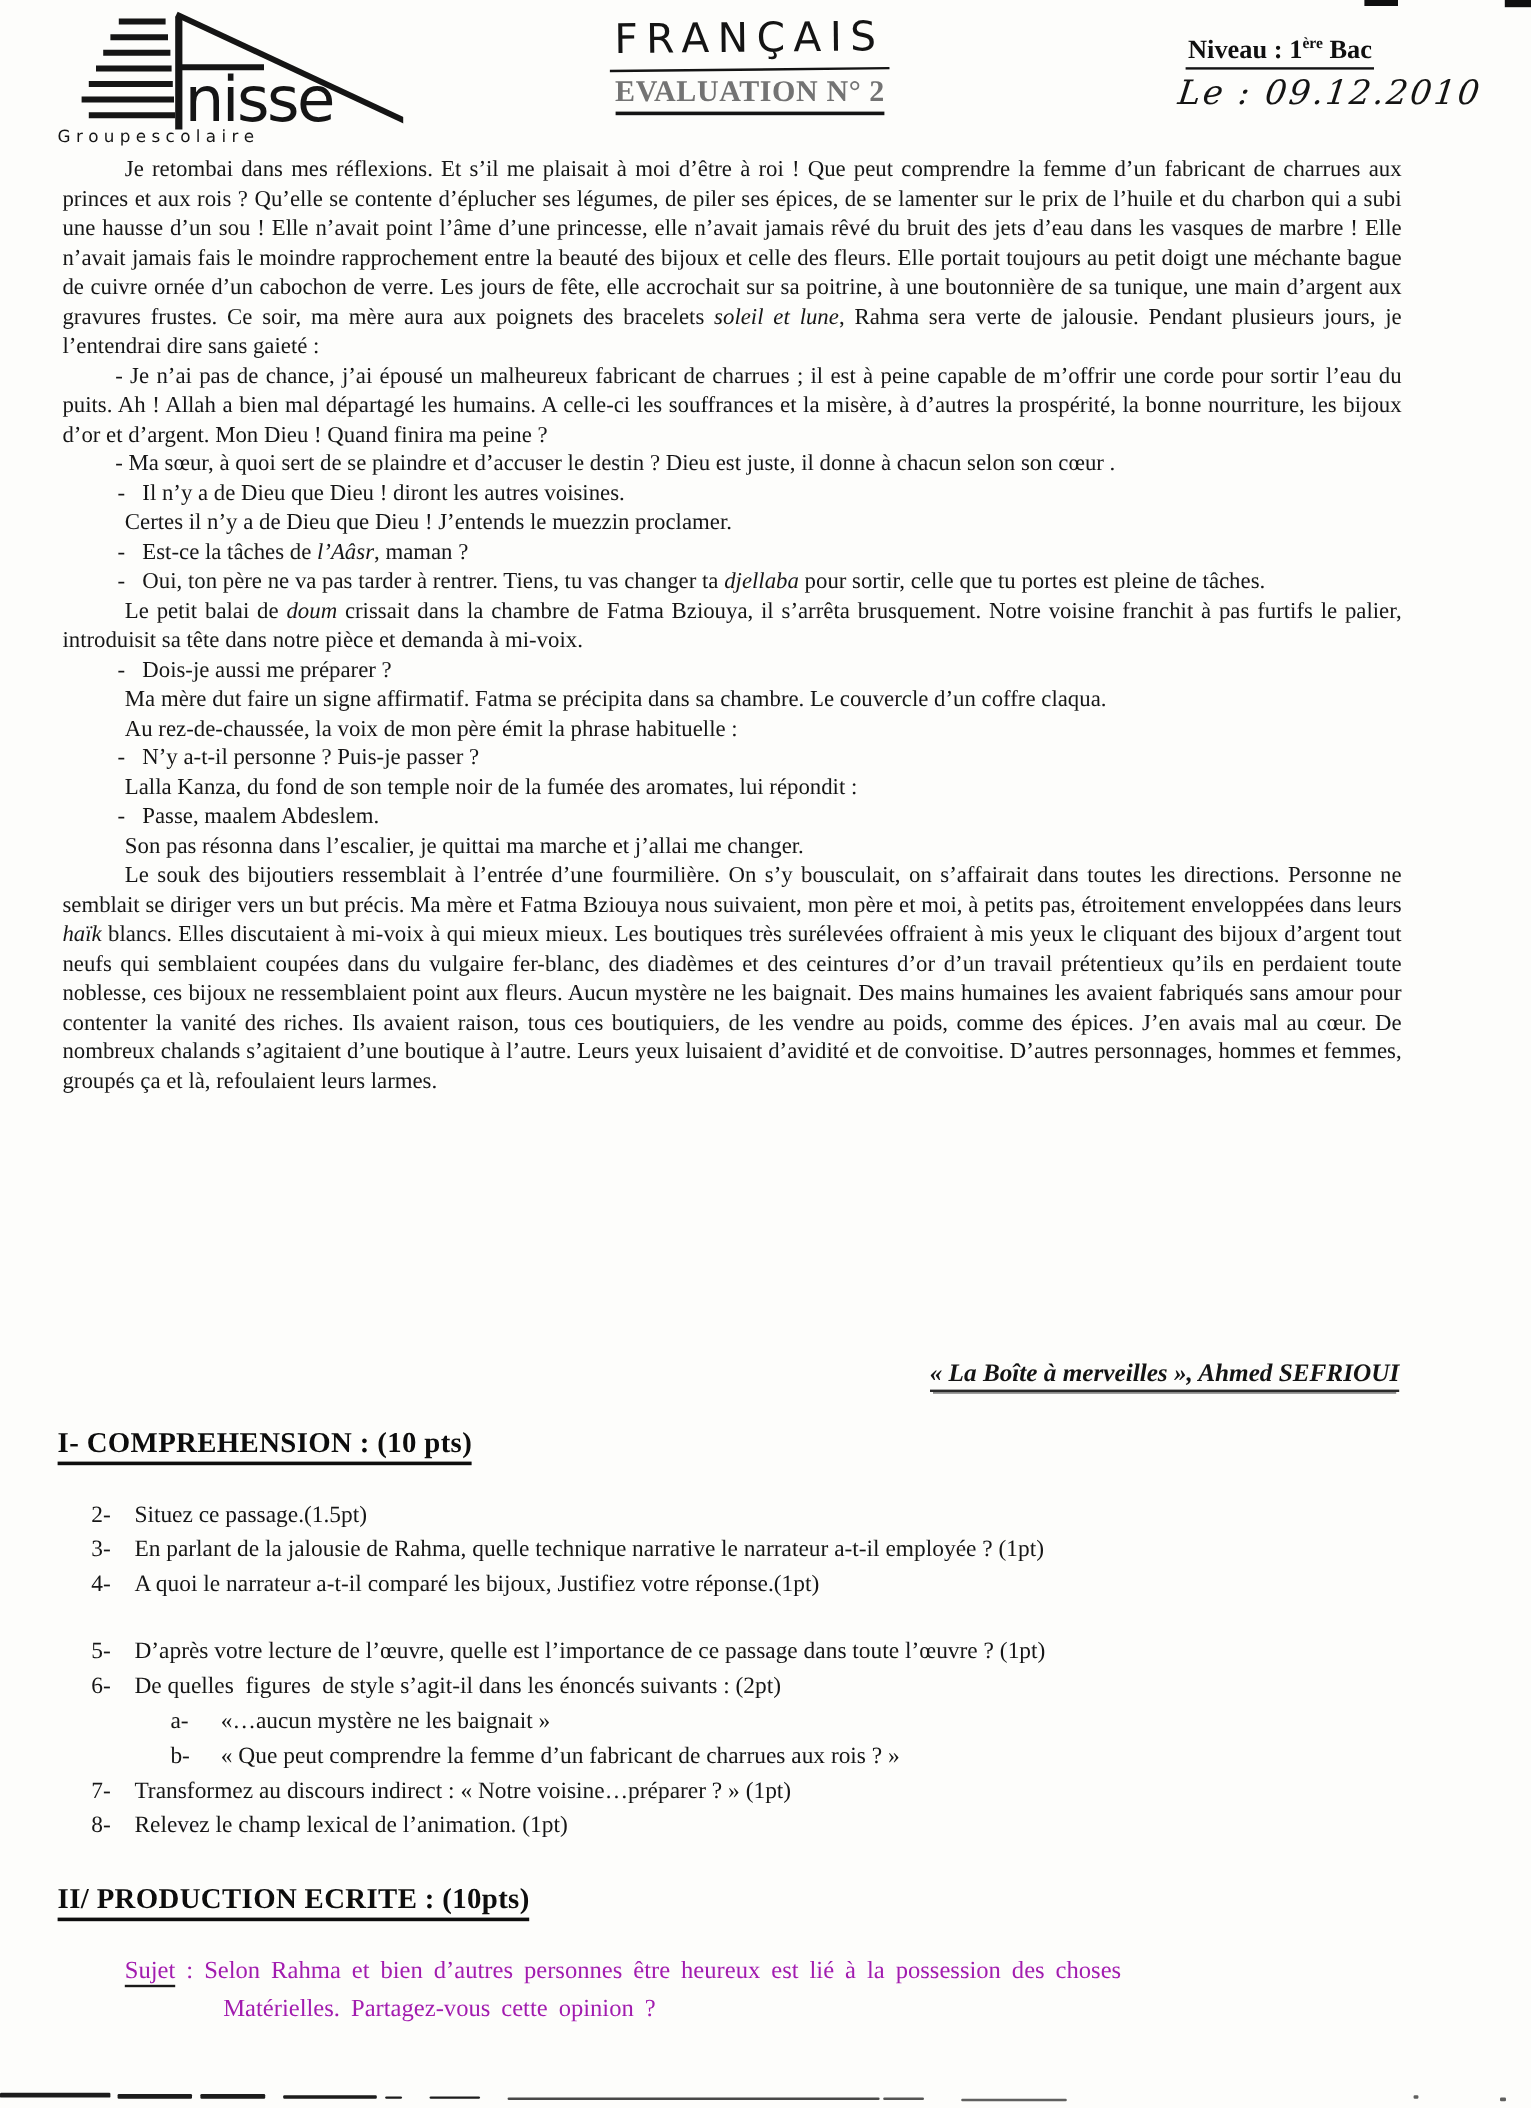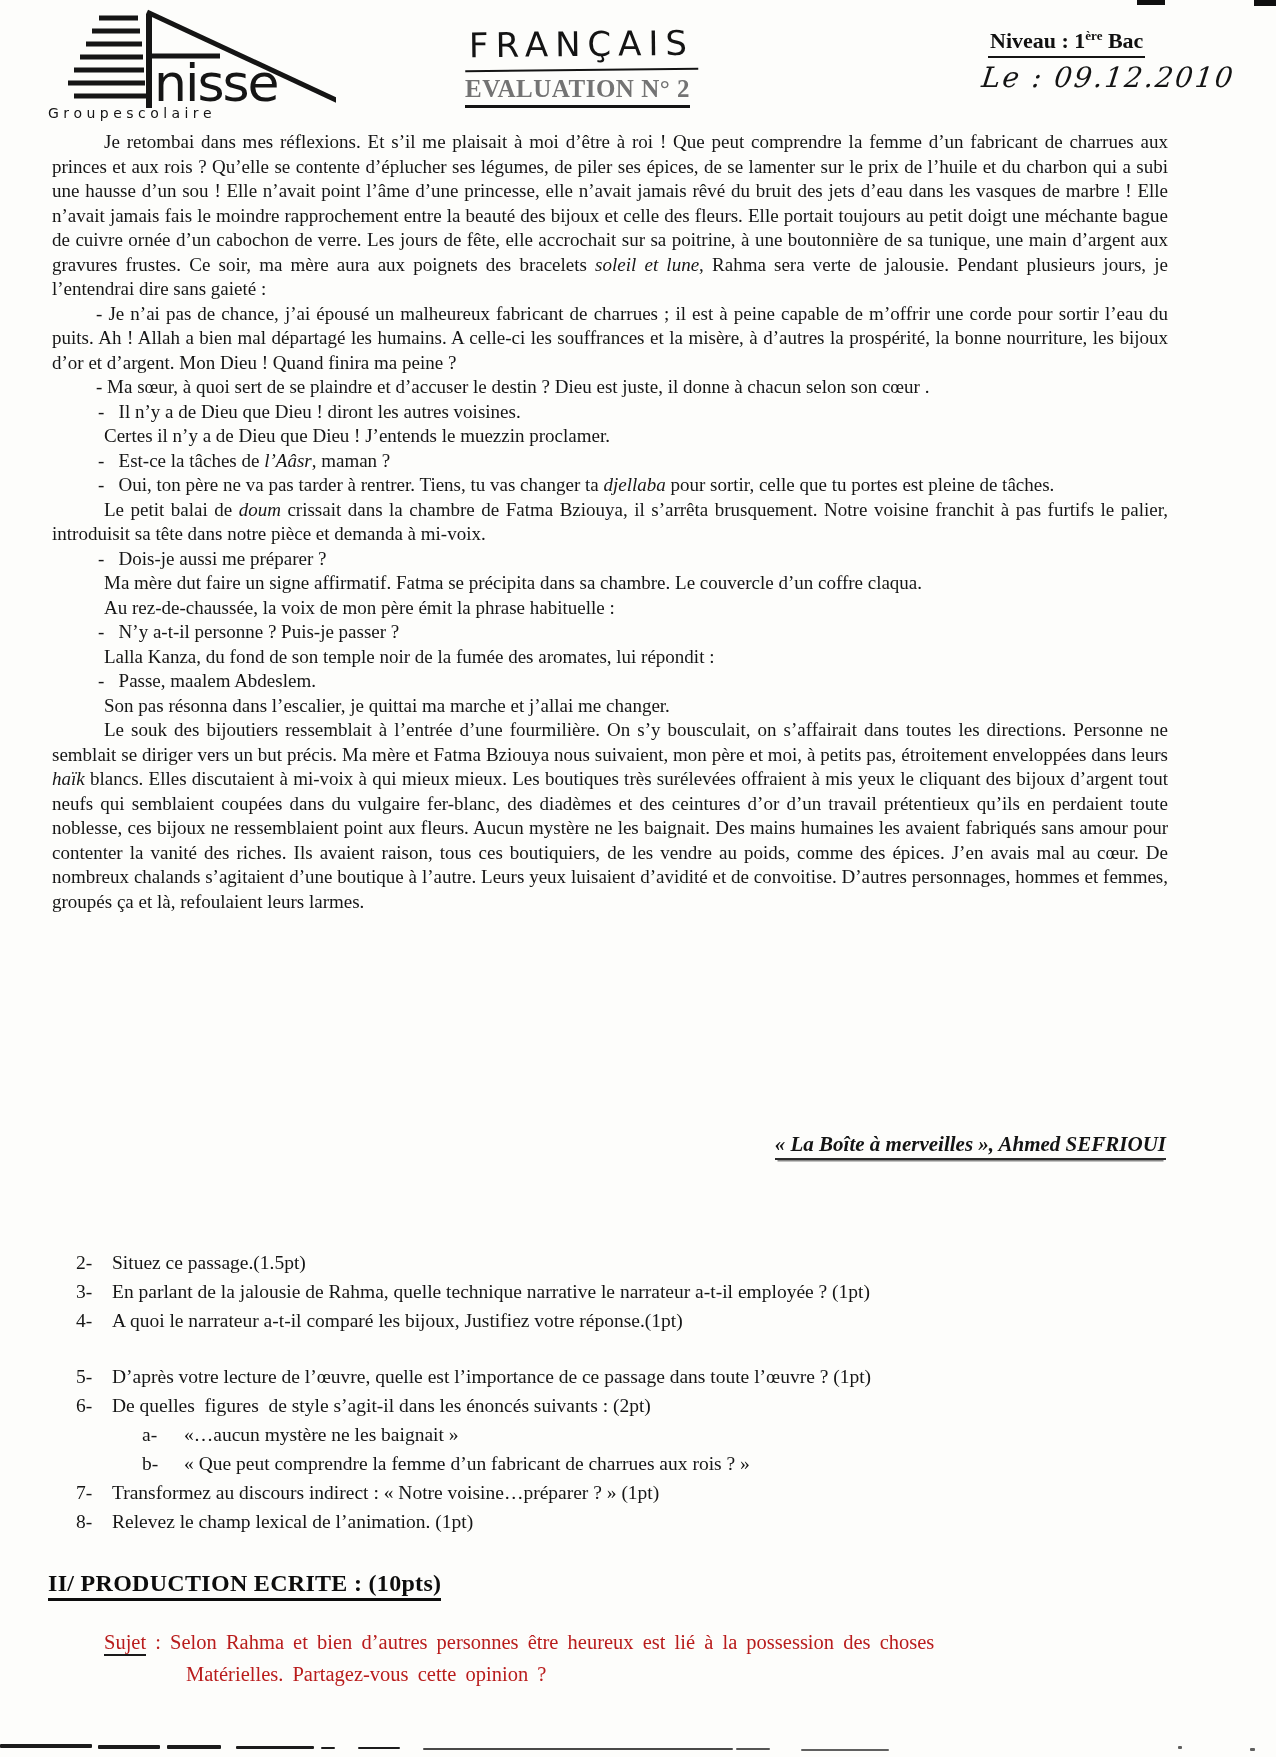--- a/index.html
+++ b/index.html
@@ -12,21 +12,21 @@
     color:#161616;
     overflow:hidden;
   }
   
   .scan-mark{position:absolute;background:#101010;}
   .m1{left:1137px;top:0;width:28px;height:5px;}
   .m2{left:1254px;top:0;width:22px;height:6px;}
 
   
   .logo-svg{position:absolute;left:36px;top:4px;}
-  .center-title{position:absolute;left:465px;top:24px;width:320px;}
+  .center-title{position:absolute;left:465px;top:12px;width:320px;text-align:center;}
   .francais{
     display:inline-block;
     font-family:"DejaVu Sans",sans-serif;
     font-size:34px;letter-spacing:7px;
     padding:0 4px 5px 4px;
     border-bottom:2.5px solid #141414;
     transform:rotate(-0.6deg);
     color:#141414;
   }
   .eval{
@@ -95,21 +95,21 @@
   .q-row.gap{margin-top:27px;}
   .q-num{display:inline-block;width:36px;}
   .q-text{white-space:pre-wrap;}
   .q-sub{margin-left:66px;}
   .q-sub .q-num{width:42px;}
 
   
   .sujet{
     position:absolute;left:104px;top:1626px;width:1060px;
     font-size:20.5px;line-height:32px;word-spacing:4px;
-    color:#b91c1c;
+    color:#a21caf;
   }
   .sujet-label{border-bottom:2px solid #1a1a1a;padding-bottom:1px;}
   .sujet-line1{white-space:nowrap;}
   .sujet-line2{padding-left:82px;}
 
   
   .bottom-line{position:absolute;left:0;top:1744px;width:1276px;height:8px;}
   .bottom-line span{position:absolute;background:#1c1c1c;border-radius:1px;}
   .d1{left:0;top:0;width:92px;height:4px;}
   .d2{left:98px;top:1px;width:62px;height:4px;}
@@ -174,20 +174,21 @@
       <p class="par ind"><span>Au rez-de-chaussée, la voix de mon père émit la phrase habituelle :</span></p>
       <p class="par dlg2"><span>-   N’y a-t-il personne ? Puis-je passer ?</span></p>
       <p class="par ind"><span>Lalla Kanza, du fond de son temple noir de la fumée des aromates, lui répondit :</span></p>
       <p class="par dlg2"><span>-   Passe, maalem Abdeslem.</span></p>
       <p class="par ind"><span>Son pas résonna dans l’escalier, je quittai ma marche et j’allai me changer.</span></p>
       <p class="par ind"><span>Le souk des bijoutiers ressemblait à l’entrée d’une fourmilière. On s’y bousculait, on s’affairait dans toutes les directions. Personne ne semblait se diriger vers un but précis. Ma mère et Fatma Bziouya nous suivaient, mon père et moi, à petits pas, étroitement enveloppées dans leurs </span><span class="it">haïk</span><span> blancs. Elles discutaient à mi-voix à qui mieux mieux. Les boutiques très surélevées offraient à mis yeux le cliquant des bijoux d’argent tout neufs qui semblaient coupées dans du vulgaire fer-blanc, des diadèmes et des ceintures d’or d’un travail prétentieux qu’ils en perdaient toute noblesse, ces bijoux ne ressemblaient point aux fleurs. Aucun mystère ne les baignait. Des mains humaines les avaient fabriqués sans amour pour contenter la vanité des riches. Ils avaient raison, tous ces boutiquiers, de les vendre au poids, comme des épices. J’en avais mal au cœur. De nombreux chalands s’agitaient d’une boutique à l’autre. Leurs yeux luisaient d’avidité et de convoitise. D’autres personnages, hommes et femmes, groupés ça et là, refoulaient leurs larmes.</span></p>
     </section>
 
   <div class="attribution">« La Boîte à merveilles », Ahmed SEFRIOUI</div>
 
+  <h2 class="h-sec h-comp">I- COMPREHENSION : (10 pts)</h2>
 
   <section class="questions">
       <div class="q-row"><span class="q-num">2-</span><span class="q-text">Situez ce passage.(1.5pt)</span></div>
       <div class="q-row"><span class="q-num">3-</span><span class="q-text">En parlant de la jalousie de Rahma, quelle technique narrative le narrateur a-t-il employée ? (1pt)</span></div>
       <div class="q-row"><span class="q-num">4-</span><span class="q-text">A quoi le narrateur a-t-il comparé les bijoux, Justifiez votre réponse.(1pt)</span></div>
       <div class="q-row gap"><span class="q-num">5-</span><span class="q-text">D’après votre lecture de l’œuvre, quelle est l’importance de ce passage dans toute l’œuvre ? (1pt)</span></div>
       <div class="q-row"><span class="q-num">6-</span><span class="q-text">De quelles  figures  de style s’agit-il dans les énoncés suivants : (2pt)</span></div>
       <div class="q-row q-sub"><span class="q-num">a-</span><span class="q-text">«…aucun mystère ne les baignait »</span></div>
       <div class="q-row q-sub"><span class="q-num">b-</span><span class="q-text">« Que peut comprendre la femme d’un fabricant de charrues aux rois ? »</span></div>
       <div class="q-row"><span class="q-num">7-</span><span class="q-text">Transformez au discours indirect : « Notre voisine…préparer ? » (1pt)</span></div>

